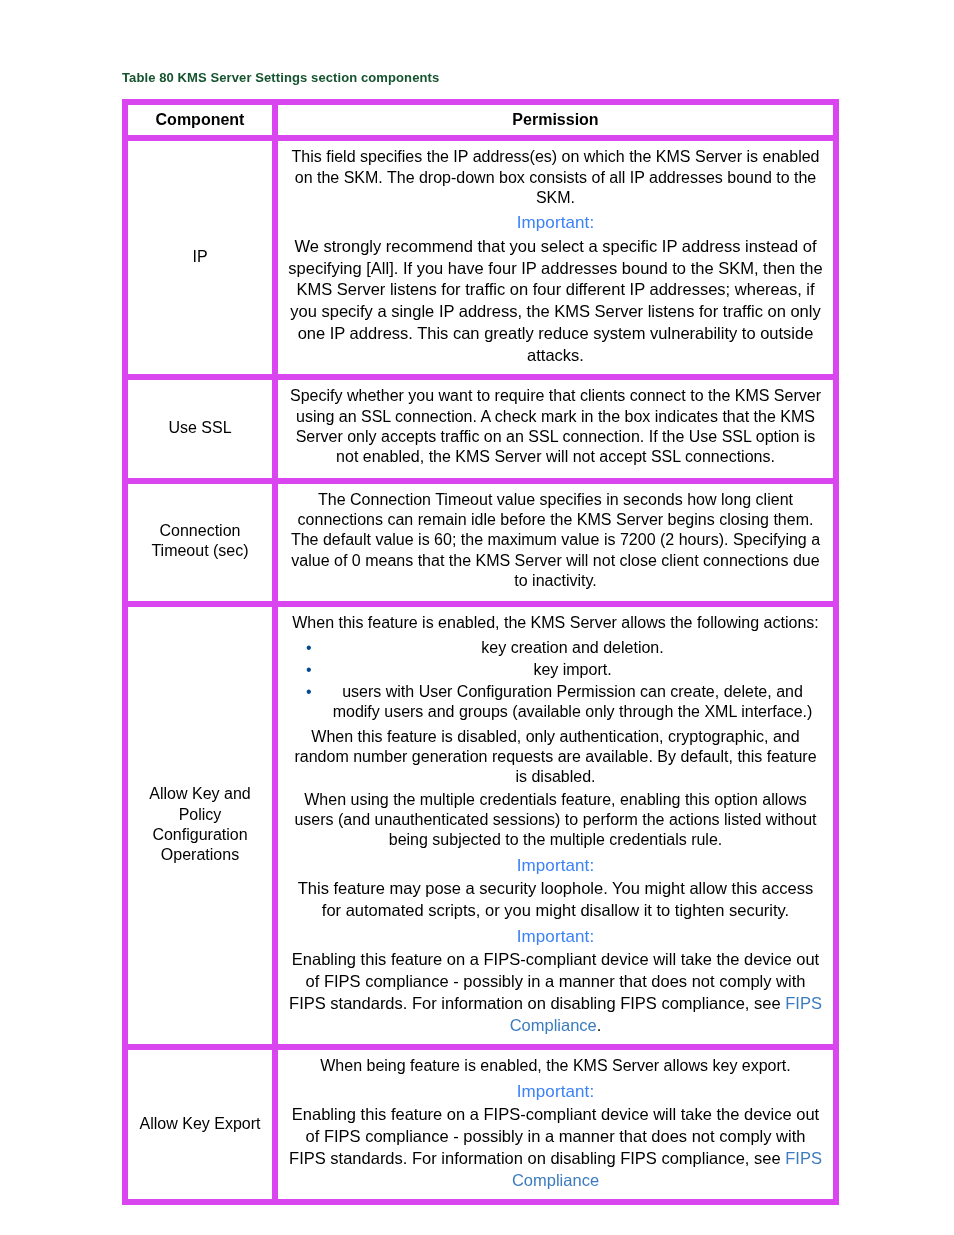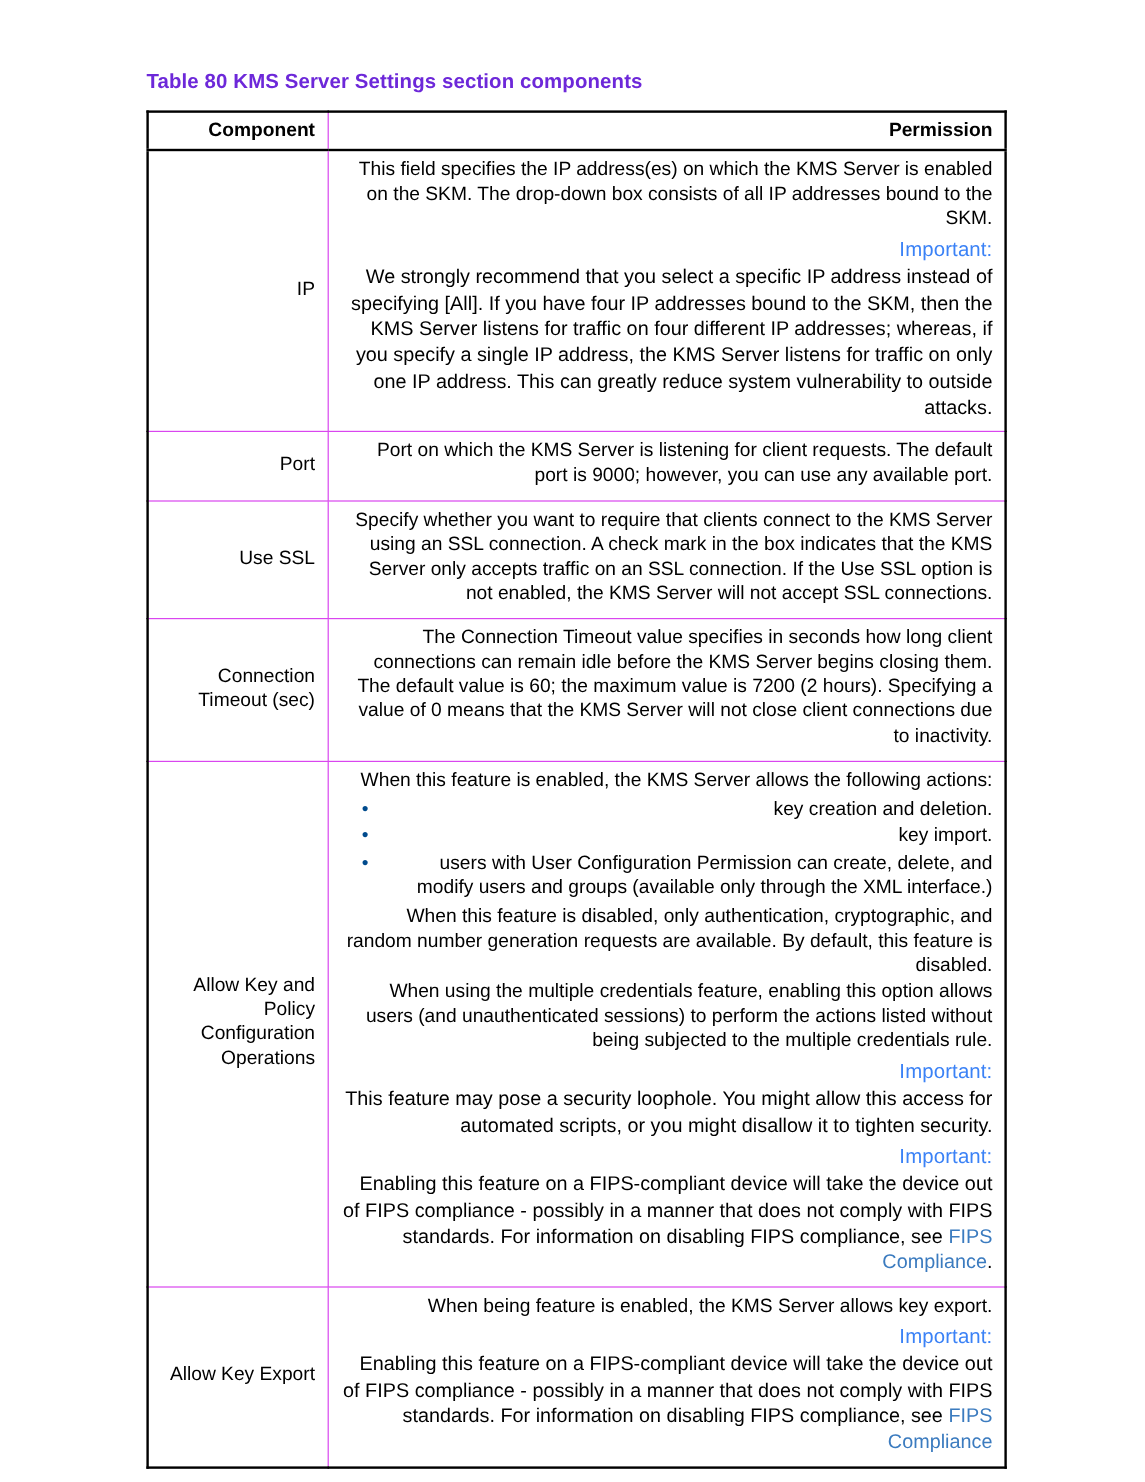--- a/index.html
+++ b/index.html
@@ -13,34 +13,34 @@
     color: #000;
   }
   .page {
     box-sizing: border-box;
     width: 954px;
     min-height: 1235px;
     padding: 58px 115px 0 122px;
     position: relative;
   }
   .table-title {
-    color: #6d28d9;
+    color: #14532d;
     font-weight: 700;
-    font-size: 17px;
-    margin: 0 0 14px 0;
+    font-size: 13px;
+    margin: 12px 0 14px 0;
     letter-spacing: 0.1px;
   }
   table.main {
     border-collapse: collapse;
     width: 100%;
     border: 2px solid #000;
   }
   table.main th, table.main td {
-    border: 1px solid #d946ef;
-    text-align: right;
+    border: 6px solid #d946ef;
+    text-align: center;
     vertical-align: middle;
     font-size: 16px;
     line-height: 1.27;
     padding: 6px 10px 8px 10px;
   }
   table.main th {
     font-weight: 700;
     border-bottom: 2px solid #000;
     padding-top: 5px;
     padding-bottom: 5px;
@@ -97,26 +97,20 @@
 
       <tr>
         <td>IP</td>
         <td class="desc">
           <p>This field specifies the IP address(es) on which the KMS Server is enabled on the SKM. The drop-down box consists of all IP addresses bound to the SKM.</p>
           <div class="important">Important:</div>
           <p class="note-body">We strongly recommend that you select a specific IP address instead of specifying [All]. If you have four IP addresses bound to the SKM, then the KMS Server listens for traffic on four different IP addresses; whereas, if you specify a single IP address, the KMS Server listens for traffic on only one IP address. This can greatly reduce system vulnerability to outside attacks.</p>
         </td>
       </tr>
 
-      <tr>
-        <td>Port</td>
-        <td class="desc">
-          <p>Port on which the KMS Server is listening for client requests. The default port is 9000; however, you can use any available port.</p>
-        </td>
-      </tr>
 
       <tr>
         <td>Use SSL</td>
         <td class="desc">
           <p>Specify whether you want to require that clients connect to the KMS Server using an SSL connection. A check mark in the box indicates that the KMS Server only accepts traffic on an SSL connection. If the Use SSL option is not enabled, the KMS Server will not accept SSL connections.</p>
         </td>
       </tr>
 
 
       <tr>

